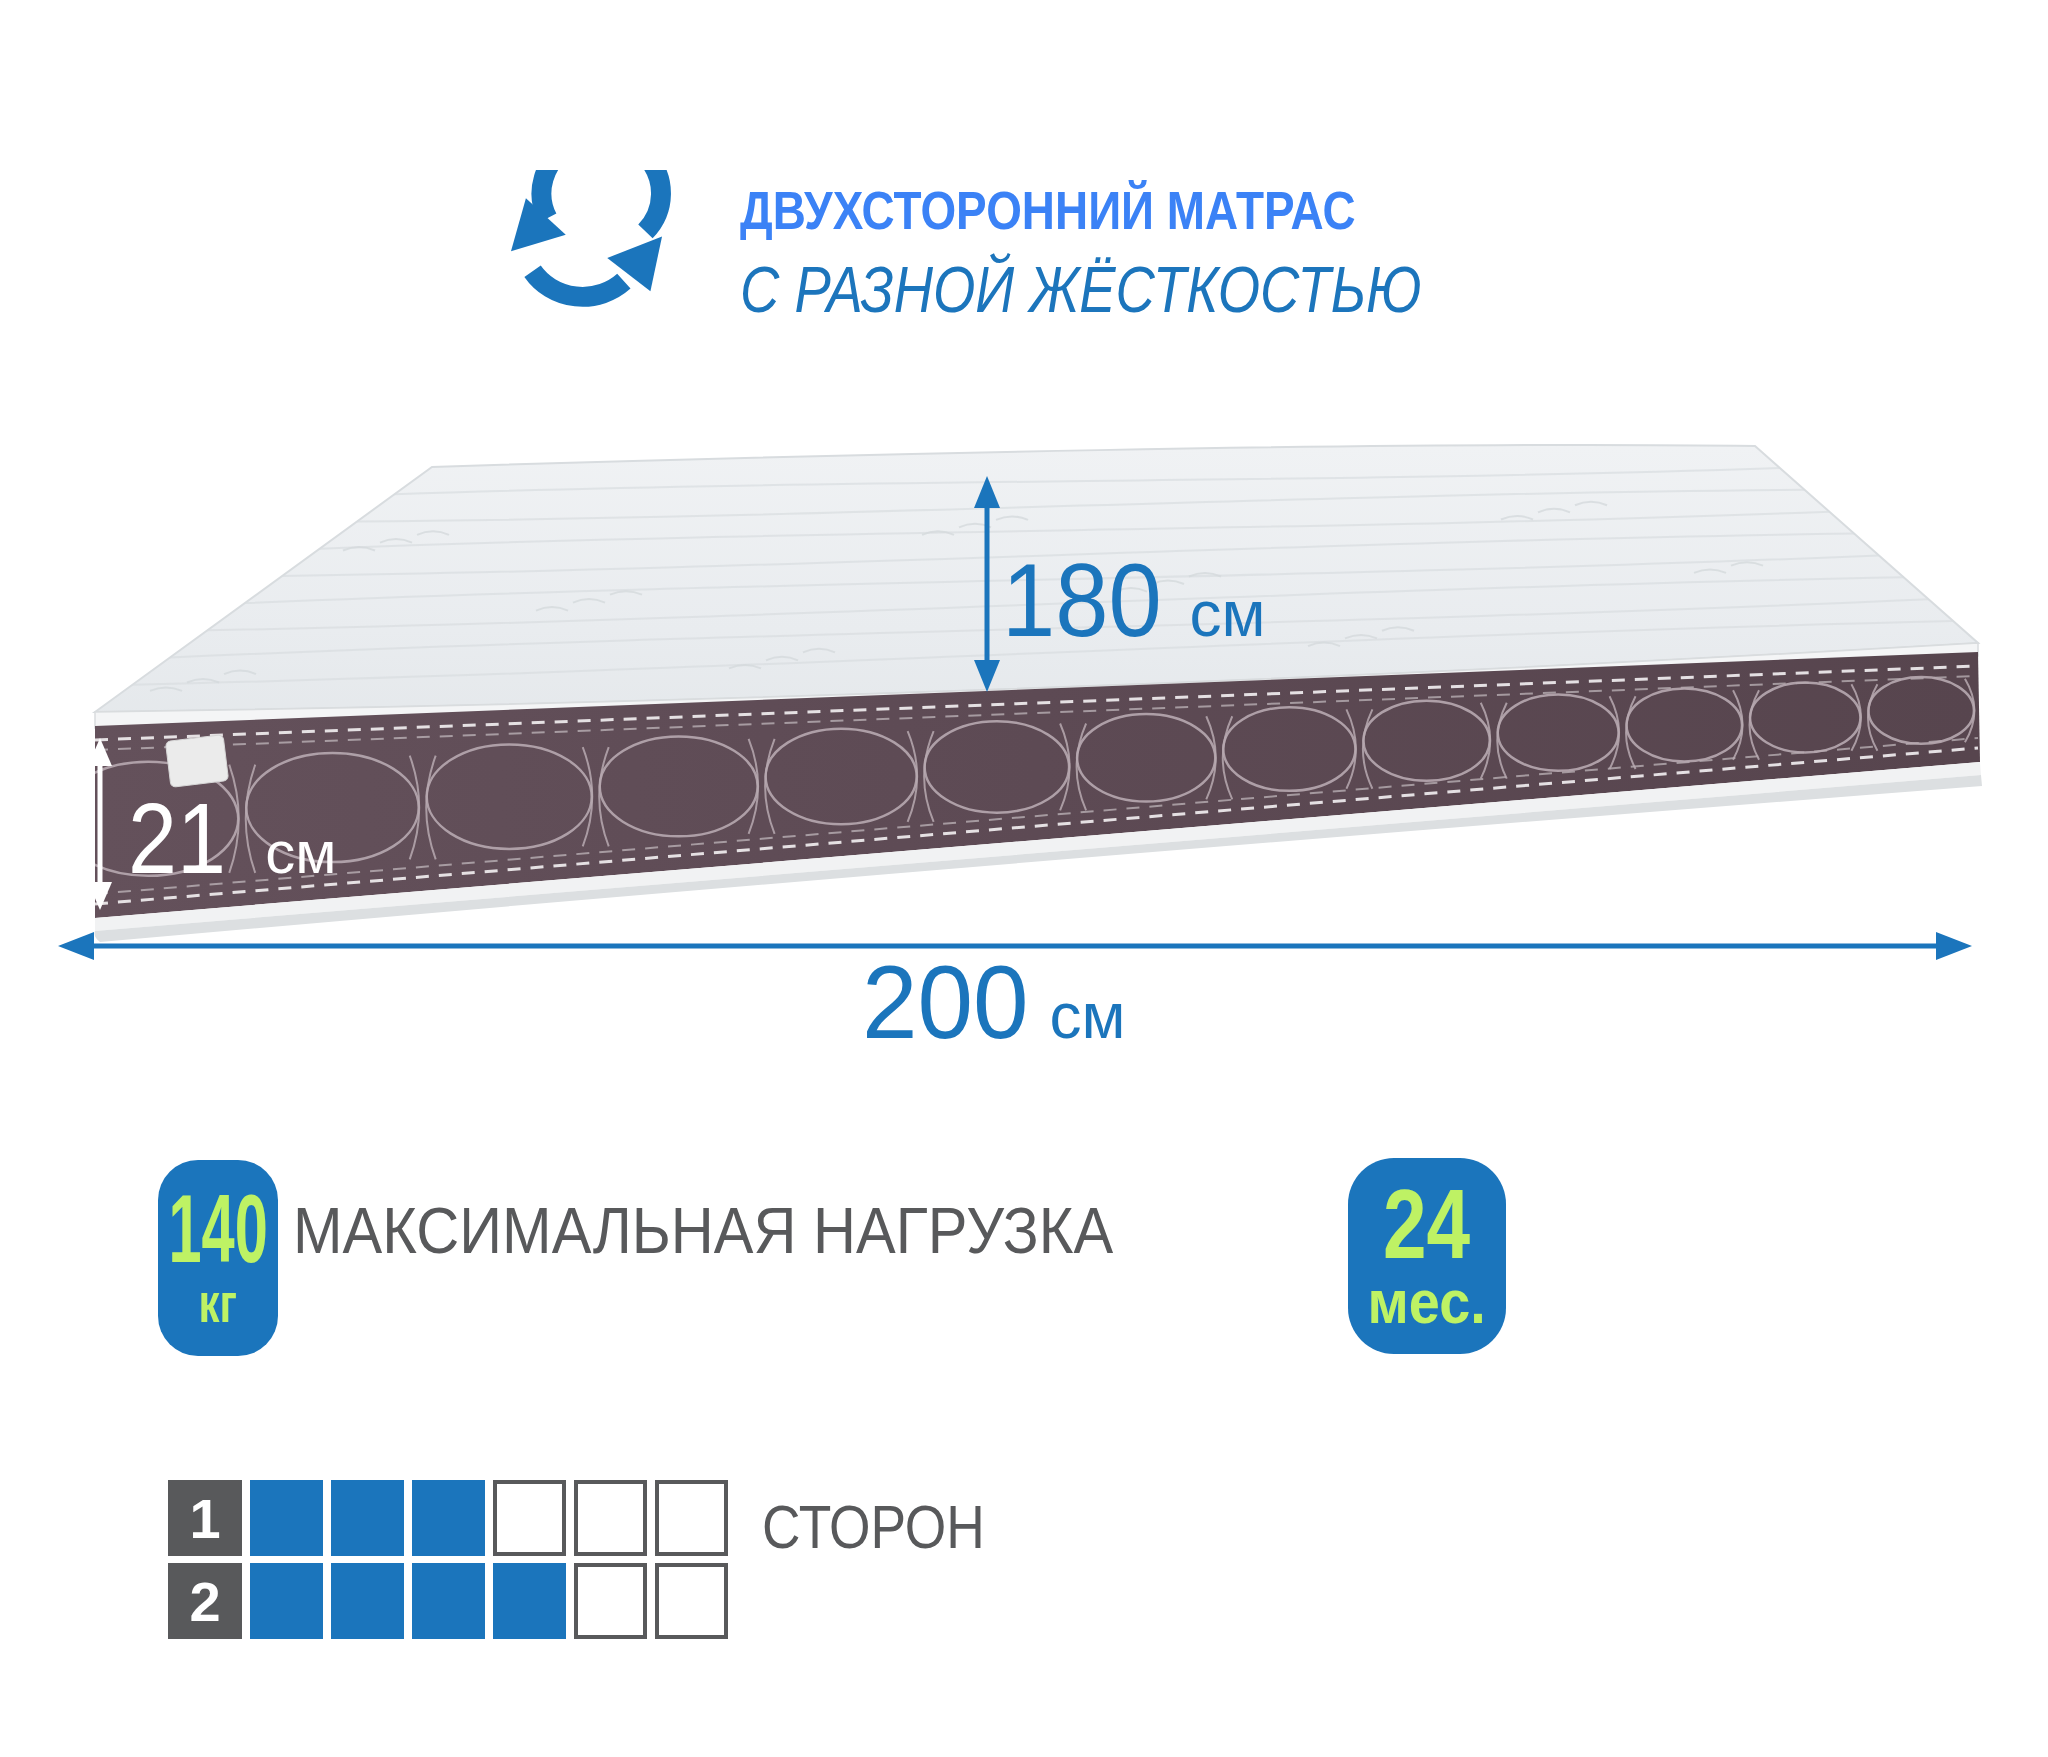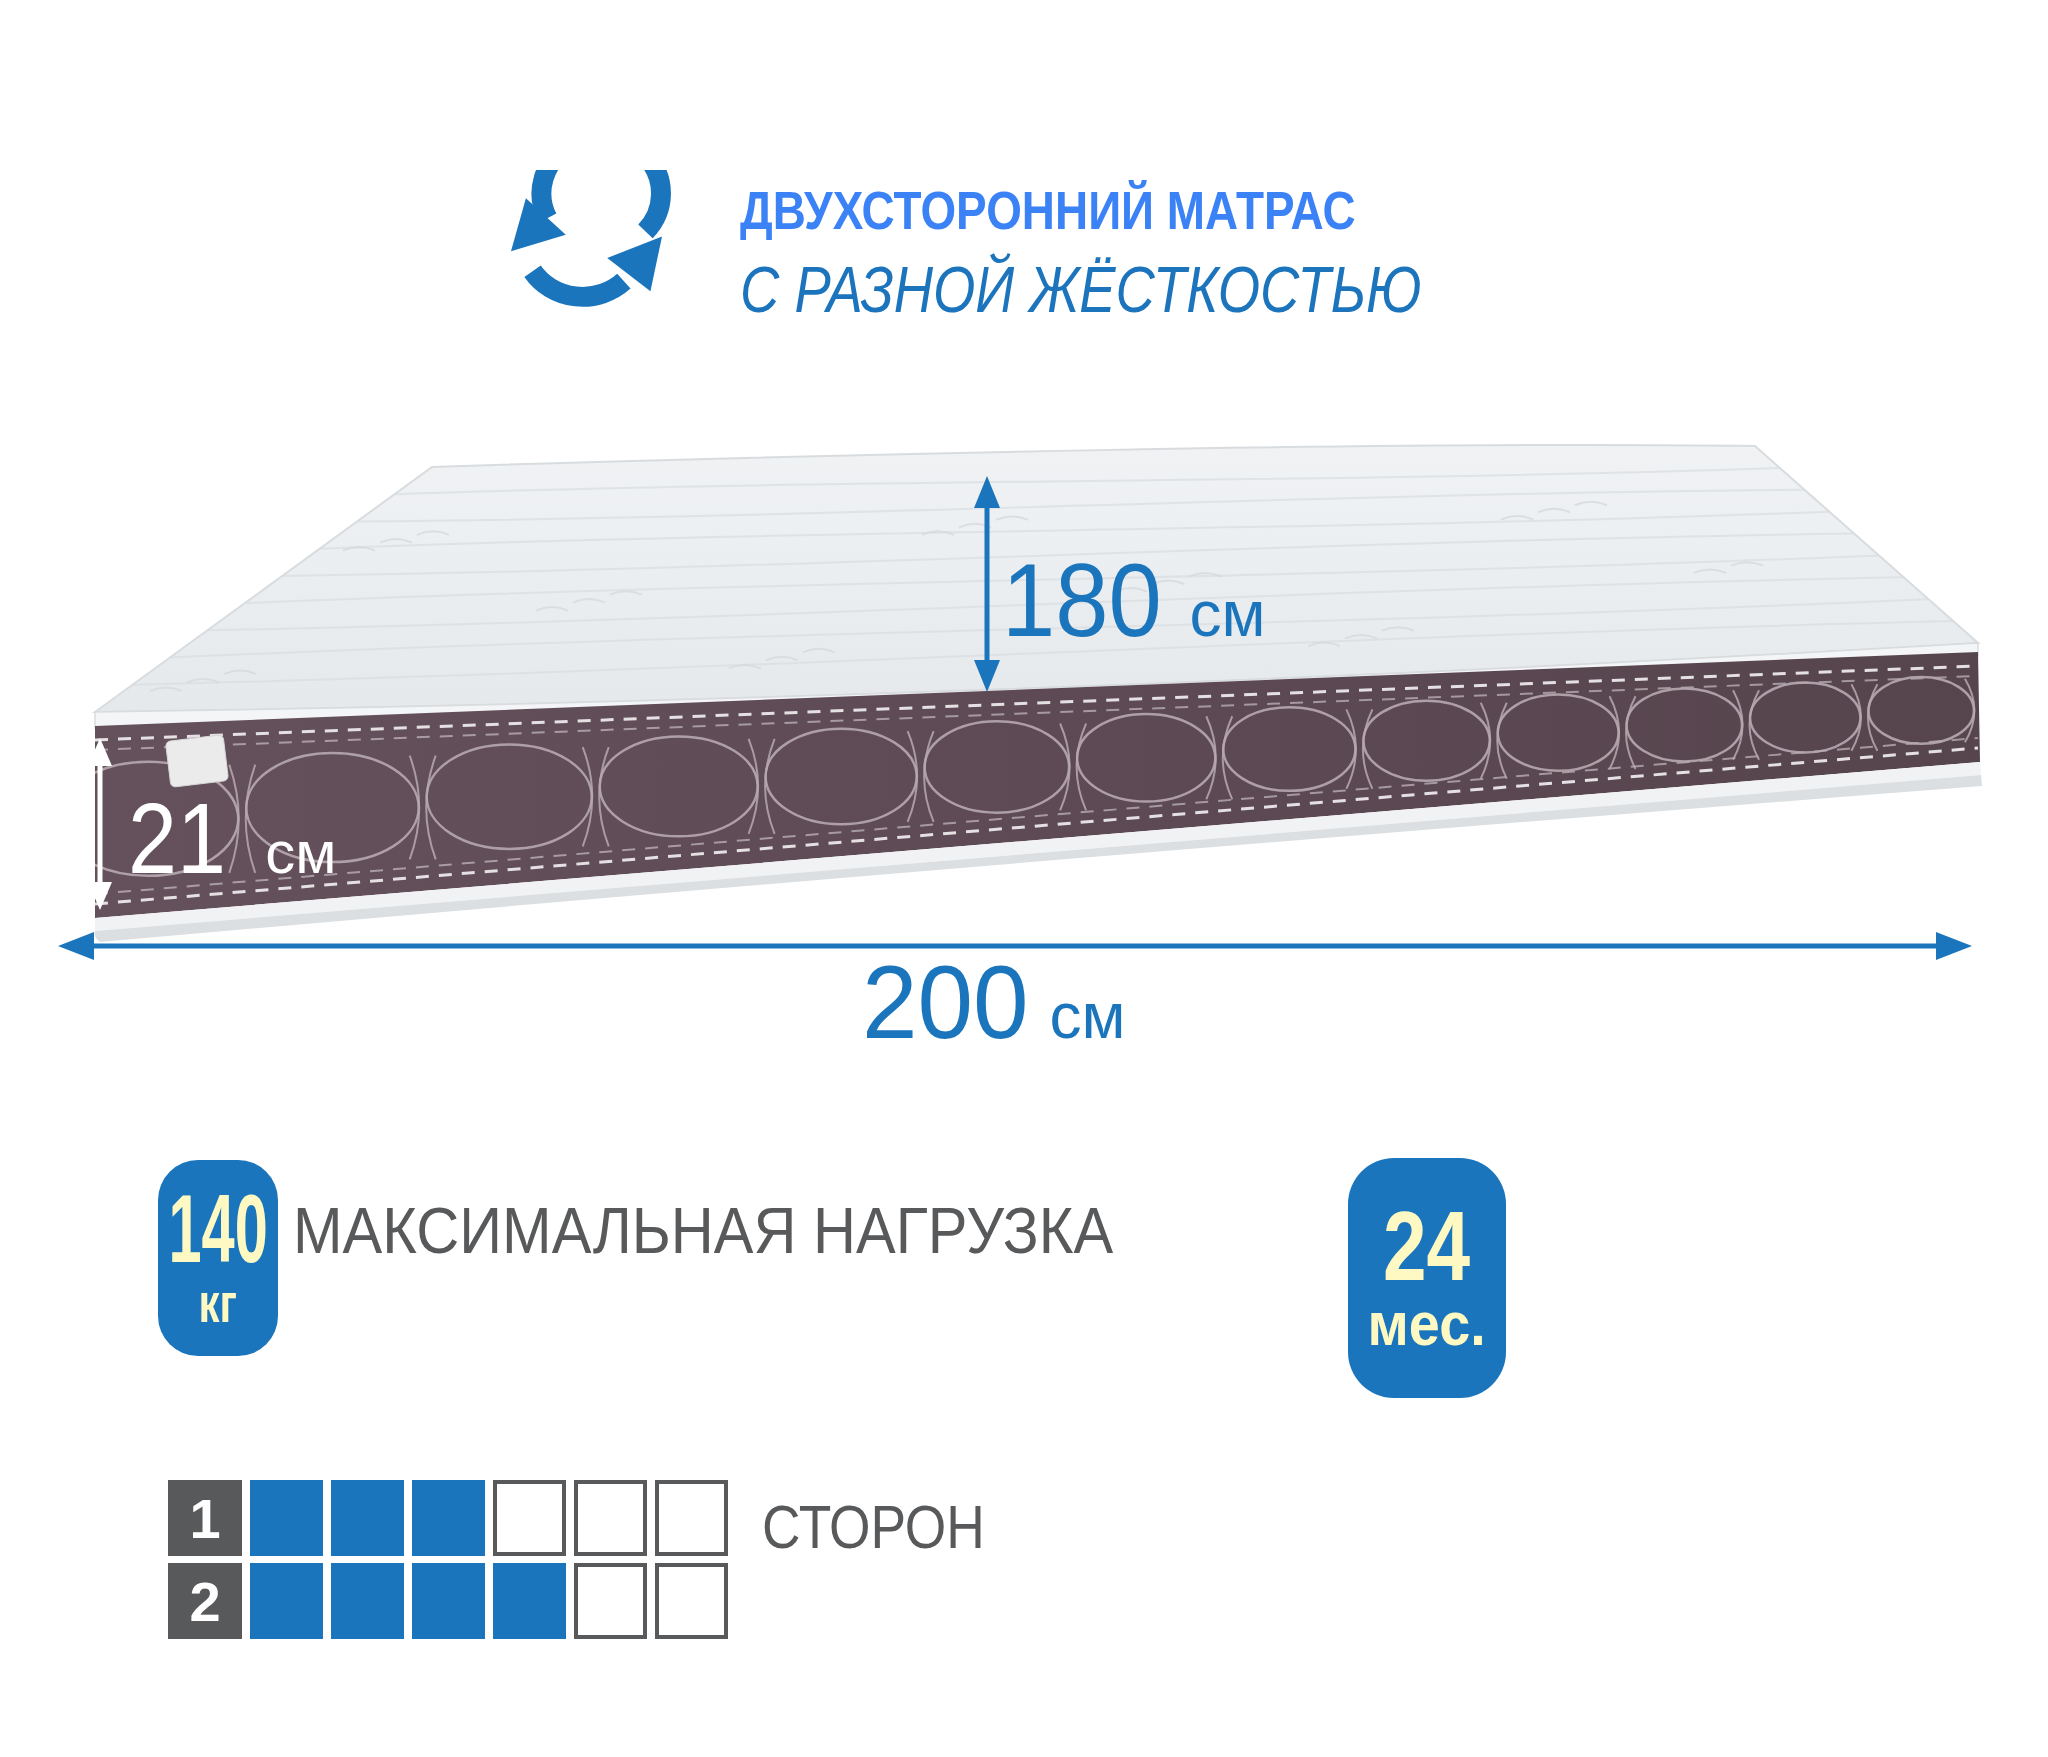--- a/index.html
+++ b/index.html
@@ -22,23 +22,23 @@
   .dim .unit{font-size:64px;line-height:1;margin-left:26px;}
   .dim-width{left:1002px;top:548px;}
   .dim-thickness{left:128px;top:788px;color:#ffffff;}
   .dim-thickness .val{font-size:100px;color:#ffffff;transform:scaleX(.88);margin-right:-14px;}
   .dim-thickness .unit{font-size:60px;color:#ffffff;margin-left:40px;}
   .dim-length{left:862px;top:950px;}
   .dim-length .val{transform:scaleX(.96);margin-right:-8px;}
   .dim-length .unit{margin-left:22px;}
 
   
-  .badge{background:#1B75BC;border-radius:40px;display:flex;flex-direction:column;align-items:center;justify-content:center;color:#fef9c3;}
+  .badge{background:#1B75BC;border-radius:40px;display:flex;flex-direction:column;align-items:center;justify-content:center;color:#bef264;}
   .badge-max{left:158px;top:1160px;width:120px;height:196px;}
-  .badge-war{left:1348px;top:1158px;width:158px;height:240px;border-radius:46px;}
+  .badge-war{left:1348px;top:1158px;width:158px;height:196px;border-radius:46px;}
   .badge .num{font-size:96px;font-weight:700;line-height:.92;transform:scaleX(.62);transform-origin:center;}
   .badge-war .num{font-size:98px;transform:scaleX(.80);}
   .badge .bunit{font-size:56px;font-weight:700;line-height:1;margin-top:2px;transform:scaleX(.75);transform-origin:center;}
   .badge-war .bunit{font-size:62px;transform:scaleX(.90);}
   .feature-label{color:#58595B;font-size:64px;line-height:70px;font-weight:400;text-align:right;}
   .label-max{left:293px;top:1196px;}
   .label-max .condL{transform:scaleX(.93);}
   .label-war{left:1532px;top:1228px;}
   .label-war .condL{transform:scaleX(.80);}
 

